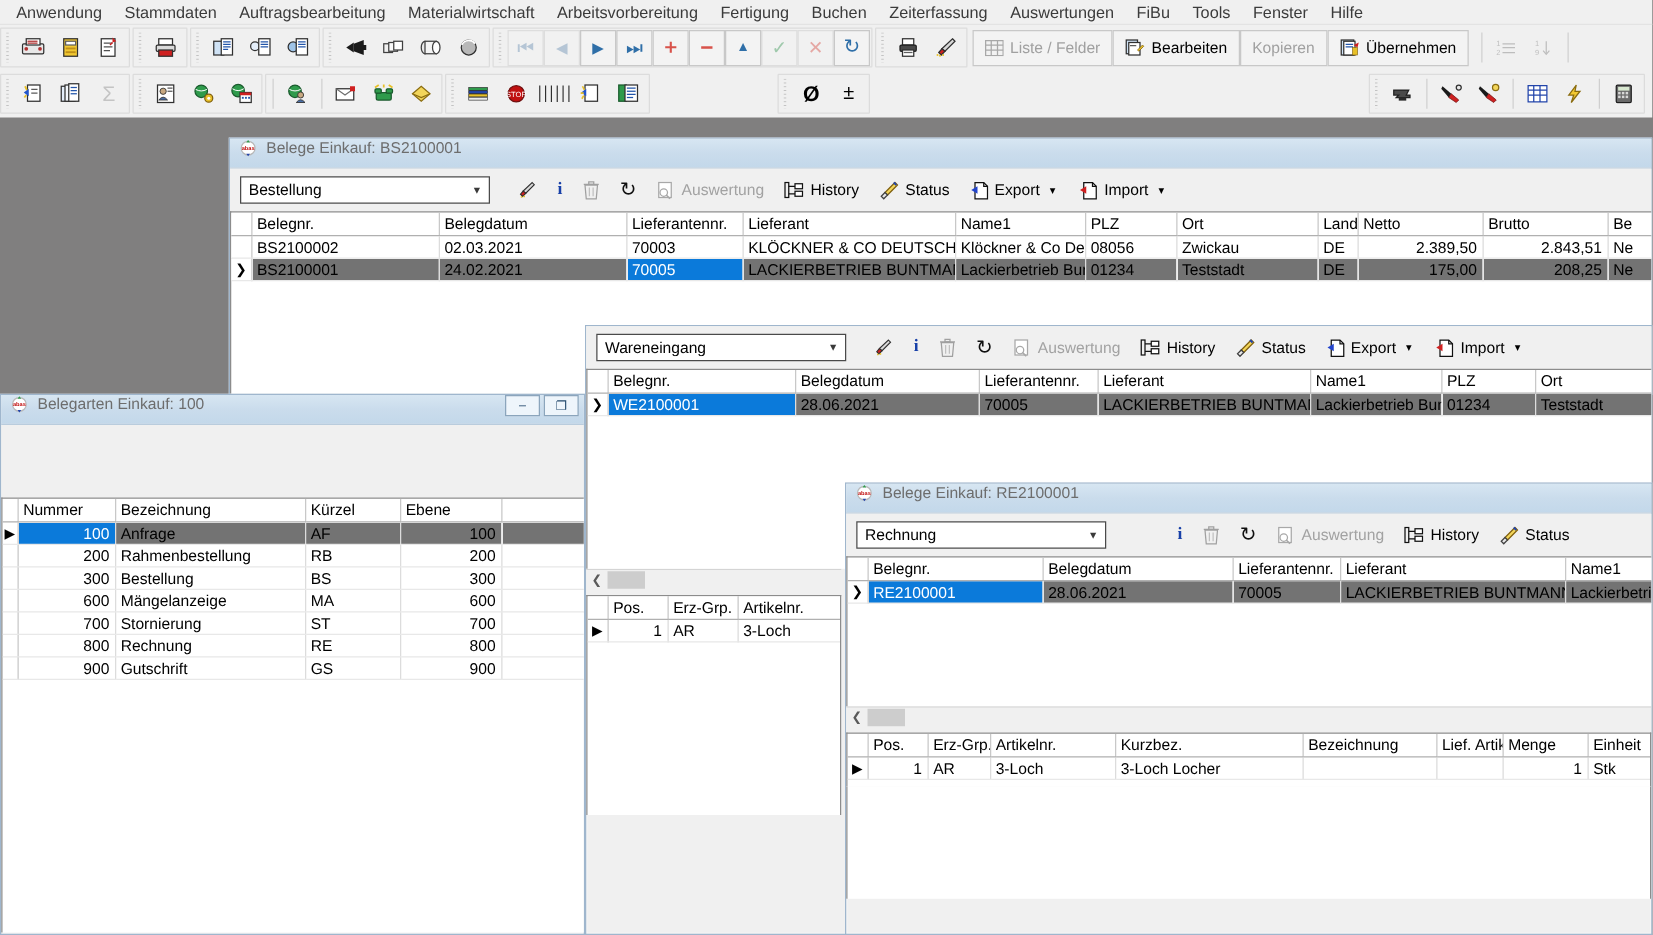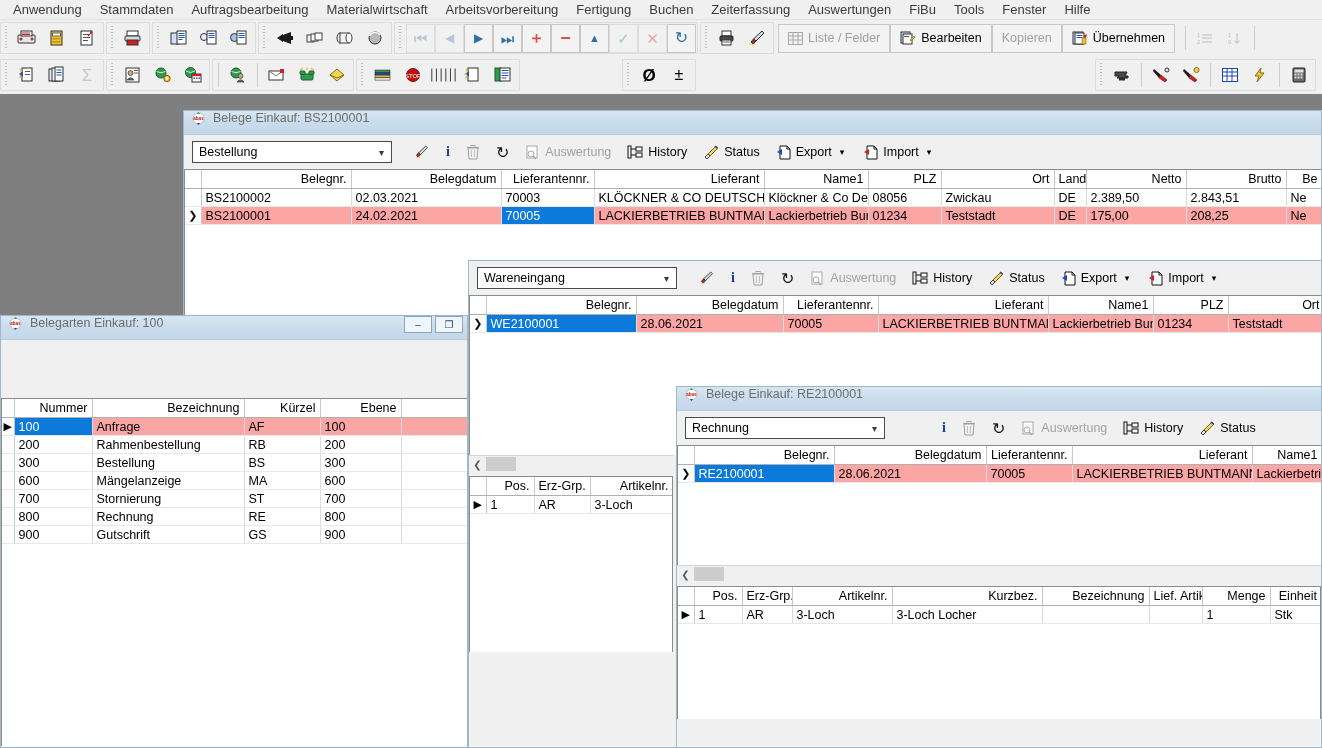--- a/index.html
+++ b/index.html
@@ -132,37 +132,37 @@
     border: 1px solid #8c8c8c;
     overflow: hidden;
     position: relative;
   }
   table.g { border-collapse: collapse; table-layout: fixed; font-size: 12.5px; }
   table.g th {
     background: #fff;
     border-right: 1px solid #c8c8c8;
     border-bottom: 1px solid #b0b0b0;
     font-weight: normal;
-    text-align: right;
+    text-align: left;
     padding: 2px 4px;
     height: 18px;
     white-space: nowrap;
     overflow: hidden;
   }
   table.g td {
     border-right: 1px solid #dcdcdc;
     border-bottom: 1px solid #e8e8e8;
     padding: 1px 4px;
     height: 18px;
     white-space: nowrap;
     overflow: hidden;
     background: #fff;
   }
-  table.g td.num { }
-  table.g tr.sel td { background: #fca5a5; }
+  table.g td.num { text-align: right; }
+  table.g tr.sel td { background: #737373; }
   table.g tr.sel td.cellsel { background: #0b7ada; color: #fff; }
   .rowmark {
     width: 16px; min-width: 16px; max-width: 16px;
     background: #fff !important;
     text-align: center;
     color: #000; font-size: 11px;
     border-right: 1px solid #c8c8c8 !important;
     padding: 0 !important;
   }
   th.rowmark { background: #fff !important; }

